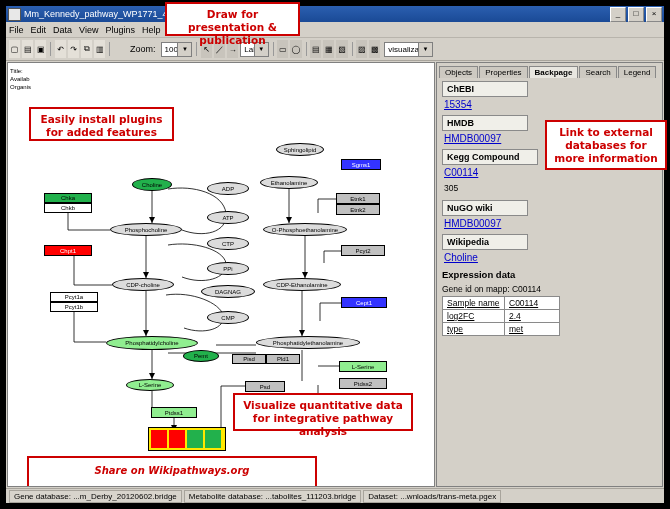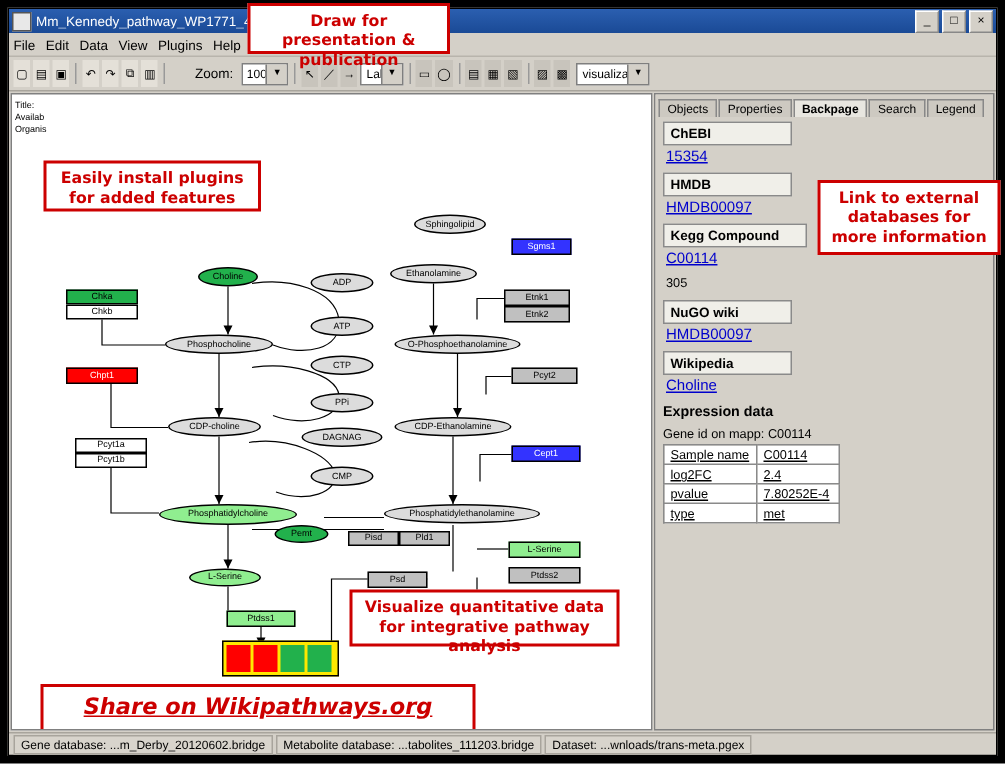--- a/index.html
+++ b/index.html
@@ -121,21 +121,21 @@
   .rect{border:1px solid #000;background:#fff;}
   .ell{border:1px solid #000;background:#dcdcdc;border-radius:50%;}
   svg.edges{position:absolute;left:0;top:0;}
   
   .callout{
     position:absolute;background:#fff;border:2px solid #cc0000;
     color:#cc0000;font-weight:bold;text-align:center;
     font-size:10.5px;line-height:13px;padding:4px 6px;box-sizing:border-box;
     font-family:"DejaVu Sans", sans-serif;
   }
-  .callout.share{font-style:italic;font-size:15px;line-height:18px;text-decoration:underline;}
+  .callout.share{font-style:italic;font-size:10px;line-height:18px;}
 </style>
 </head>
 <body>
 
 <div class="app">
 
   <div class="titlebar">
     <div class="tlogo"></div>
     <div class="ttext">Mm_Kennedy_pathway_WP1771_45176.gpml - PathVisio</div>
     <div class="winbtns">
@@ -401,24 +401,20 @@
           <tbody>
               <tr>
             <td class="k">Sample name</td>
             <td class="v">C00114</td>
           </tr>
           <tr>
             <td class="k">log2FC</td>
             <td class="v">2.4</td>
           </tr>
           <tr>
-            <td class="k">pvalue</td>
-            <td class="v">7.80252E-4</td>
-          </tr>
-          <tr>
             <td class="k">type</td>
             <td class="v">met</td>
           </tr>
         </tbody>
           </table>
       </div>
     </div>
   </div>
 
   <div class="statusbar">

